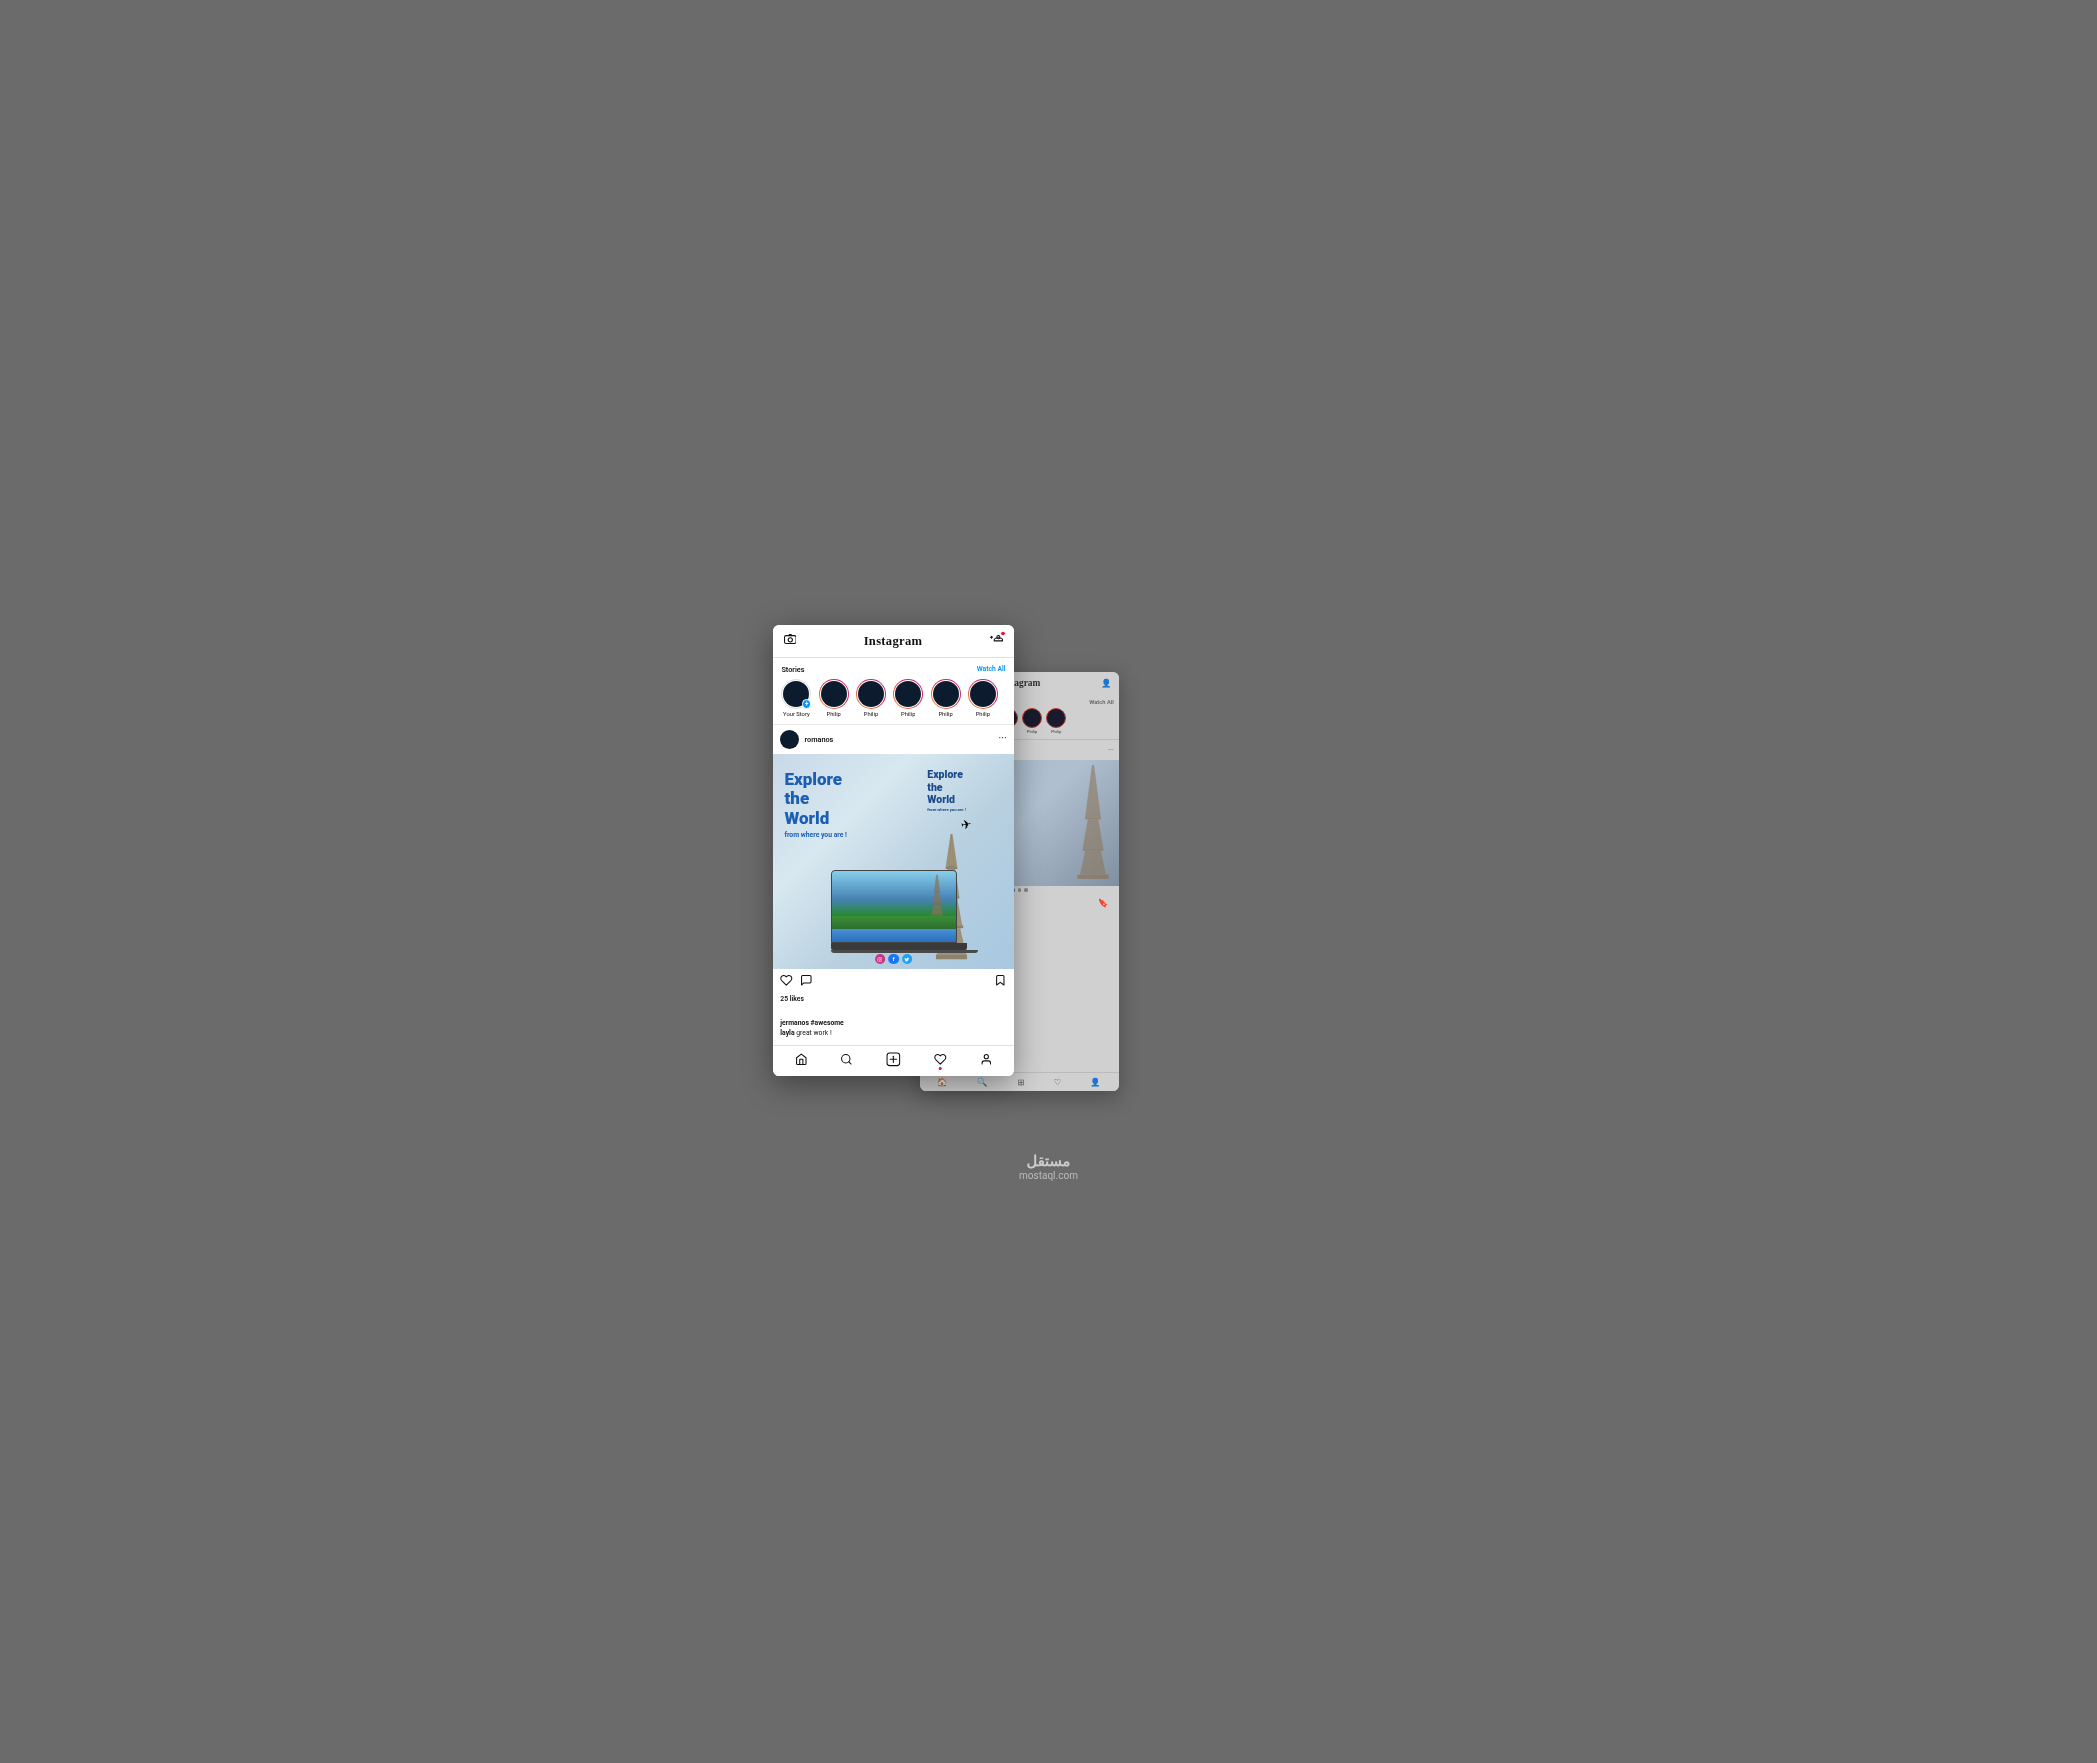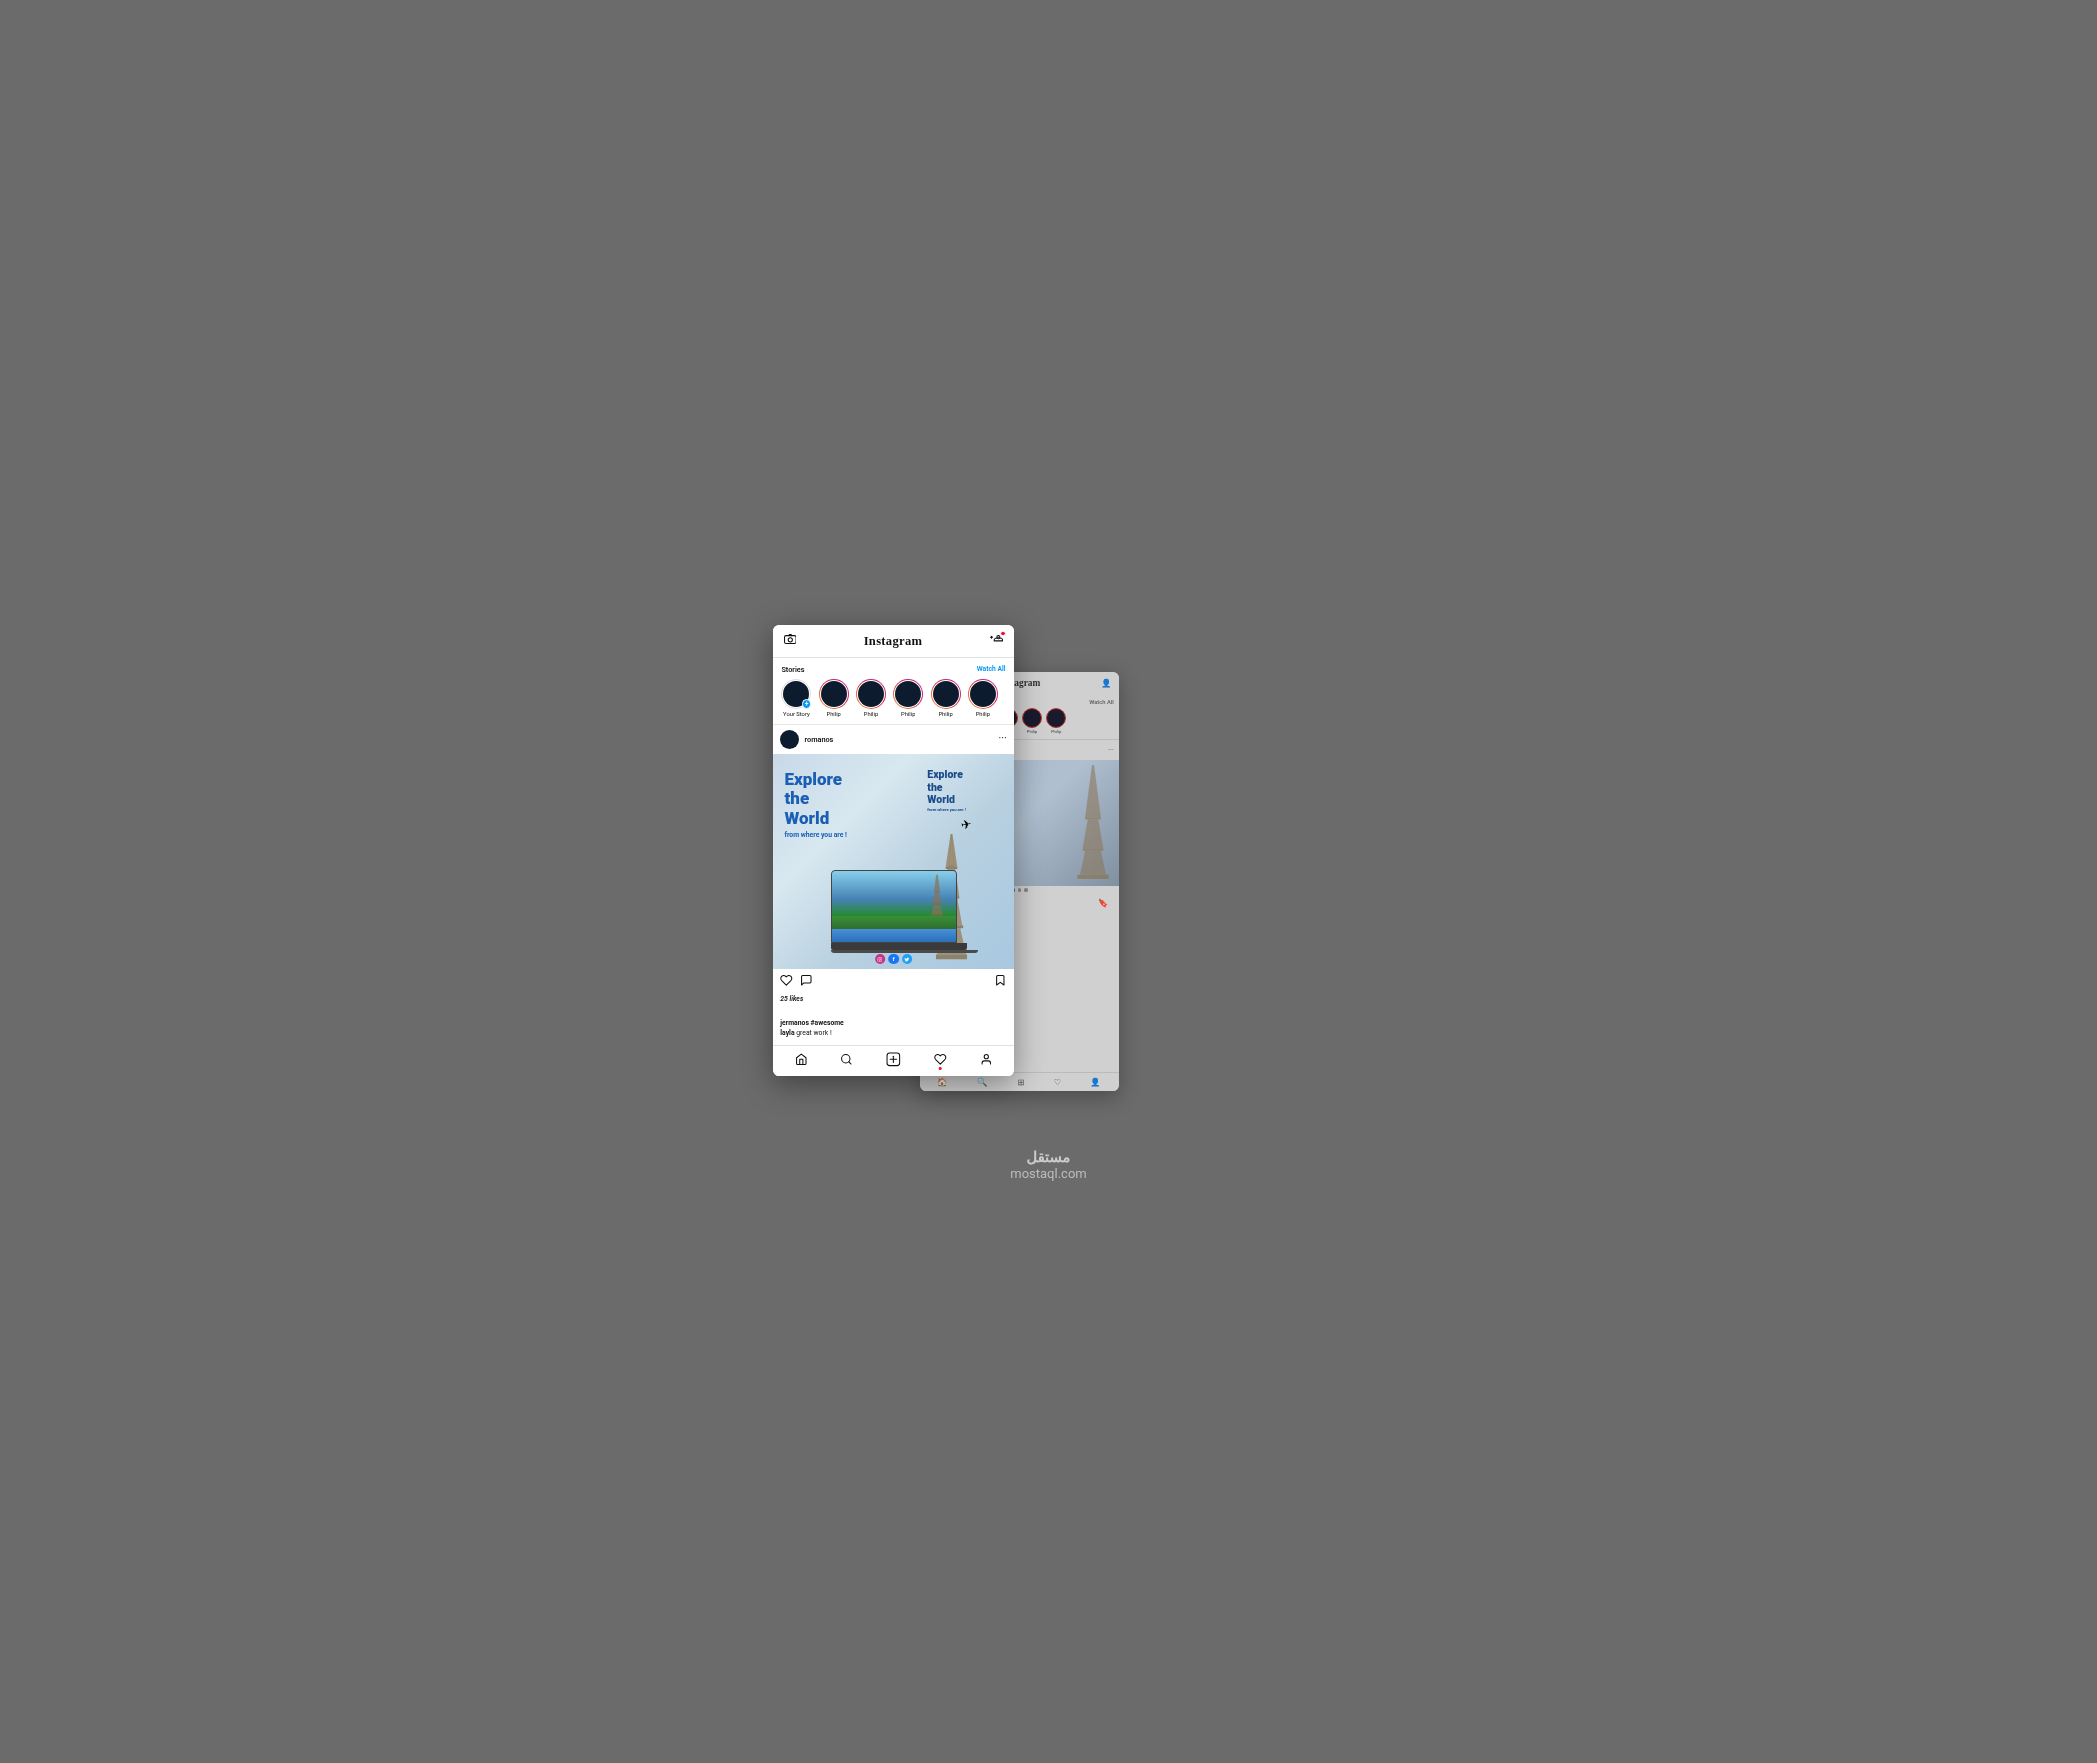--- a/index.html
+++ b/index.html
@@ -347,21 +347,20 @@
     .post-caption {
       padding: 0 7.3px 5.2px;
       background: #fff;
       flex-shrink: 0;
     }
     .likes-count {
       font-size: 6.8px;
       font-weight: 600;
       color: #111;
       margin-bottom: 16px;
-      font-style: italic;
     }
     .caption-line {
       font-size: 6.8px;
       color: #111;
       margin-bottom: 1px;
       line-height: 1.4;
     }
     .caption-username { font-weight: 700; }
     .caption-hashtag { font-weight: 700; }
 
@@ -528,21 +527,21 @@
       transform: translateX(-50%);
       text-align: center;
     }
     .watermark-arabic {
       font-size: 14.7px;
       font-weight: 700;
       color: #ccc;
       display: block;
     }
     .watermark-latin {
-      font-size: 13px;
+      font-size: 10px;
       color: #bbb;
       display: block;
       text-align: right;
     }
   </style>
 </head>
 <body>
 
 <div class="page-wrapper">
 

